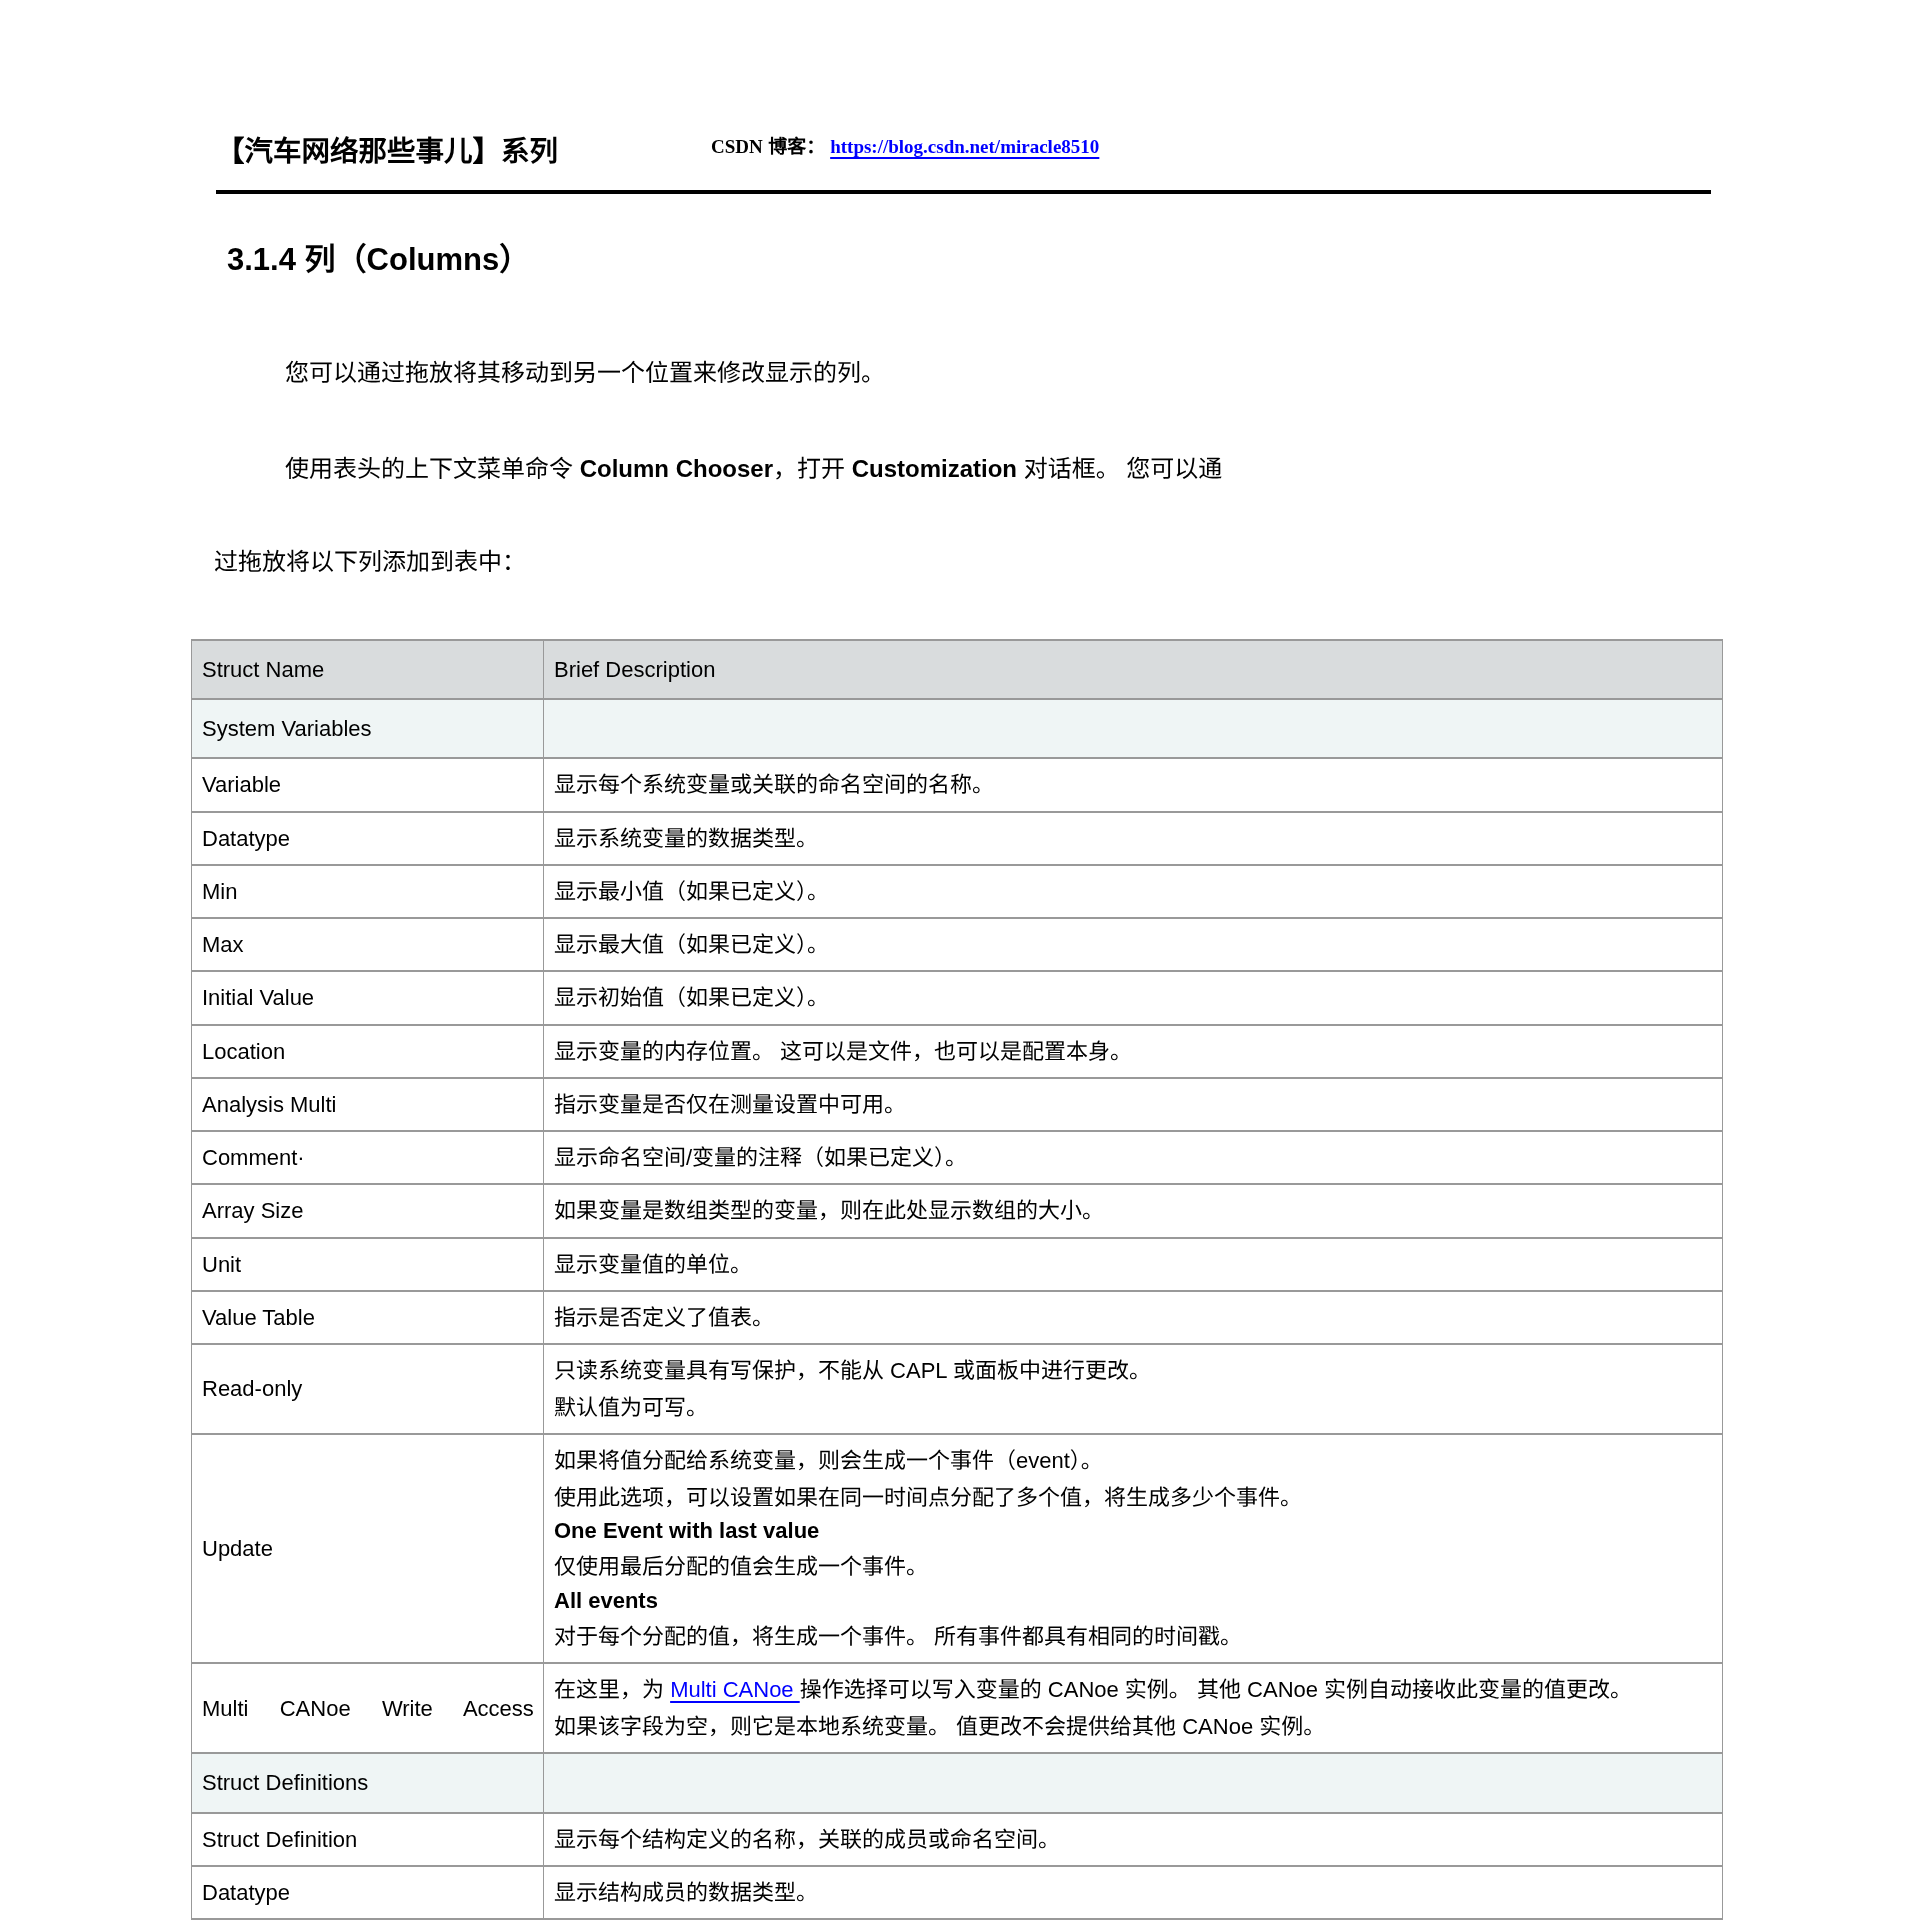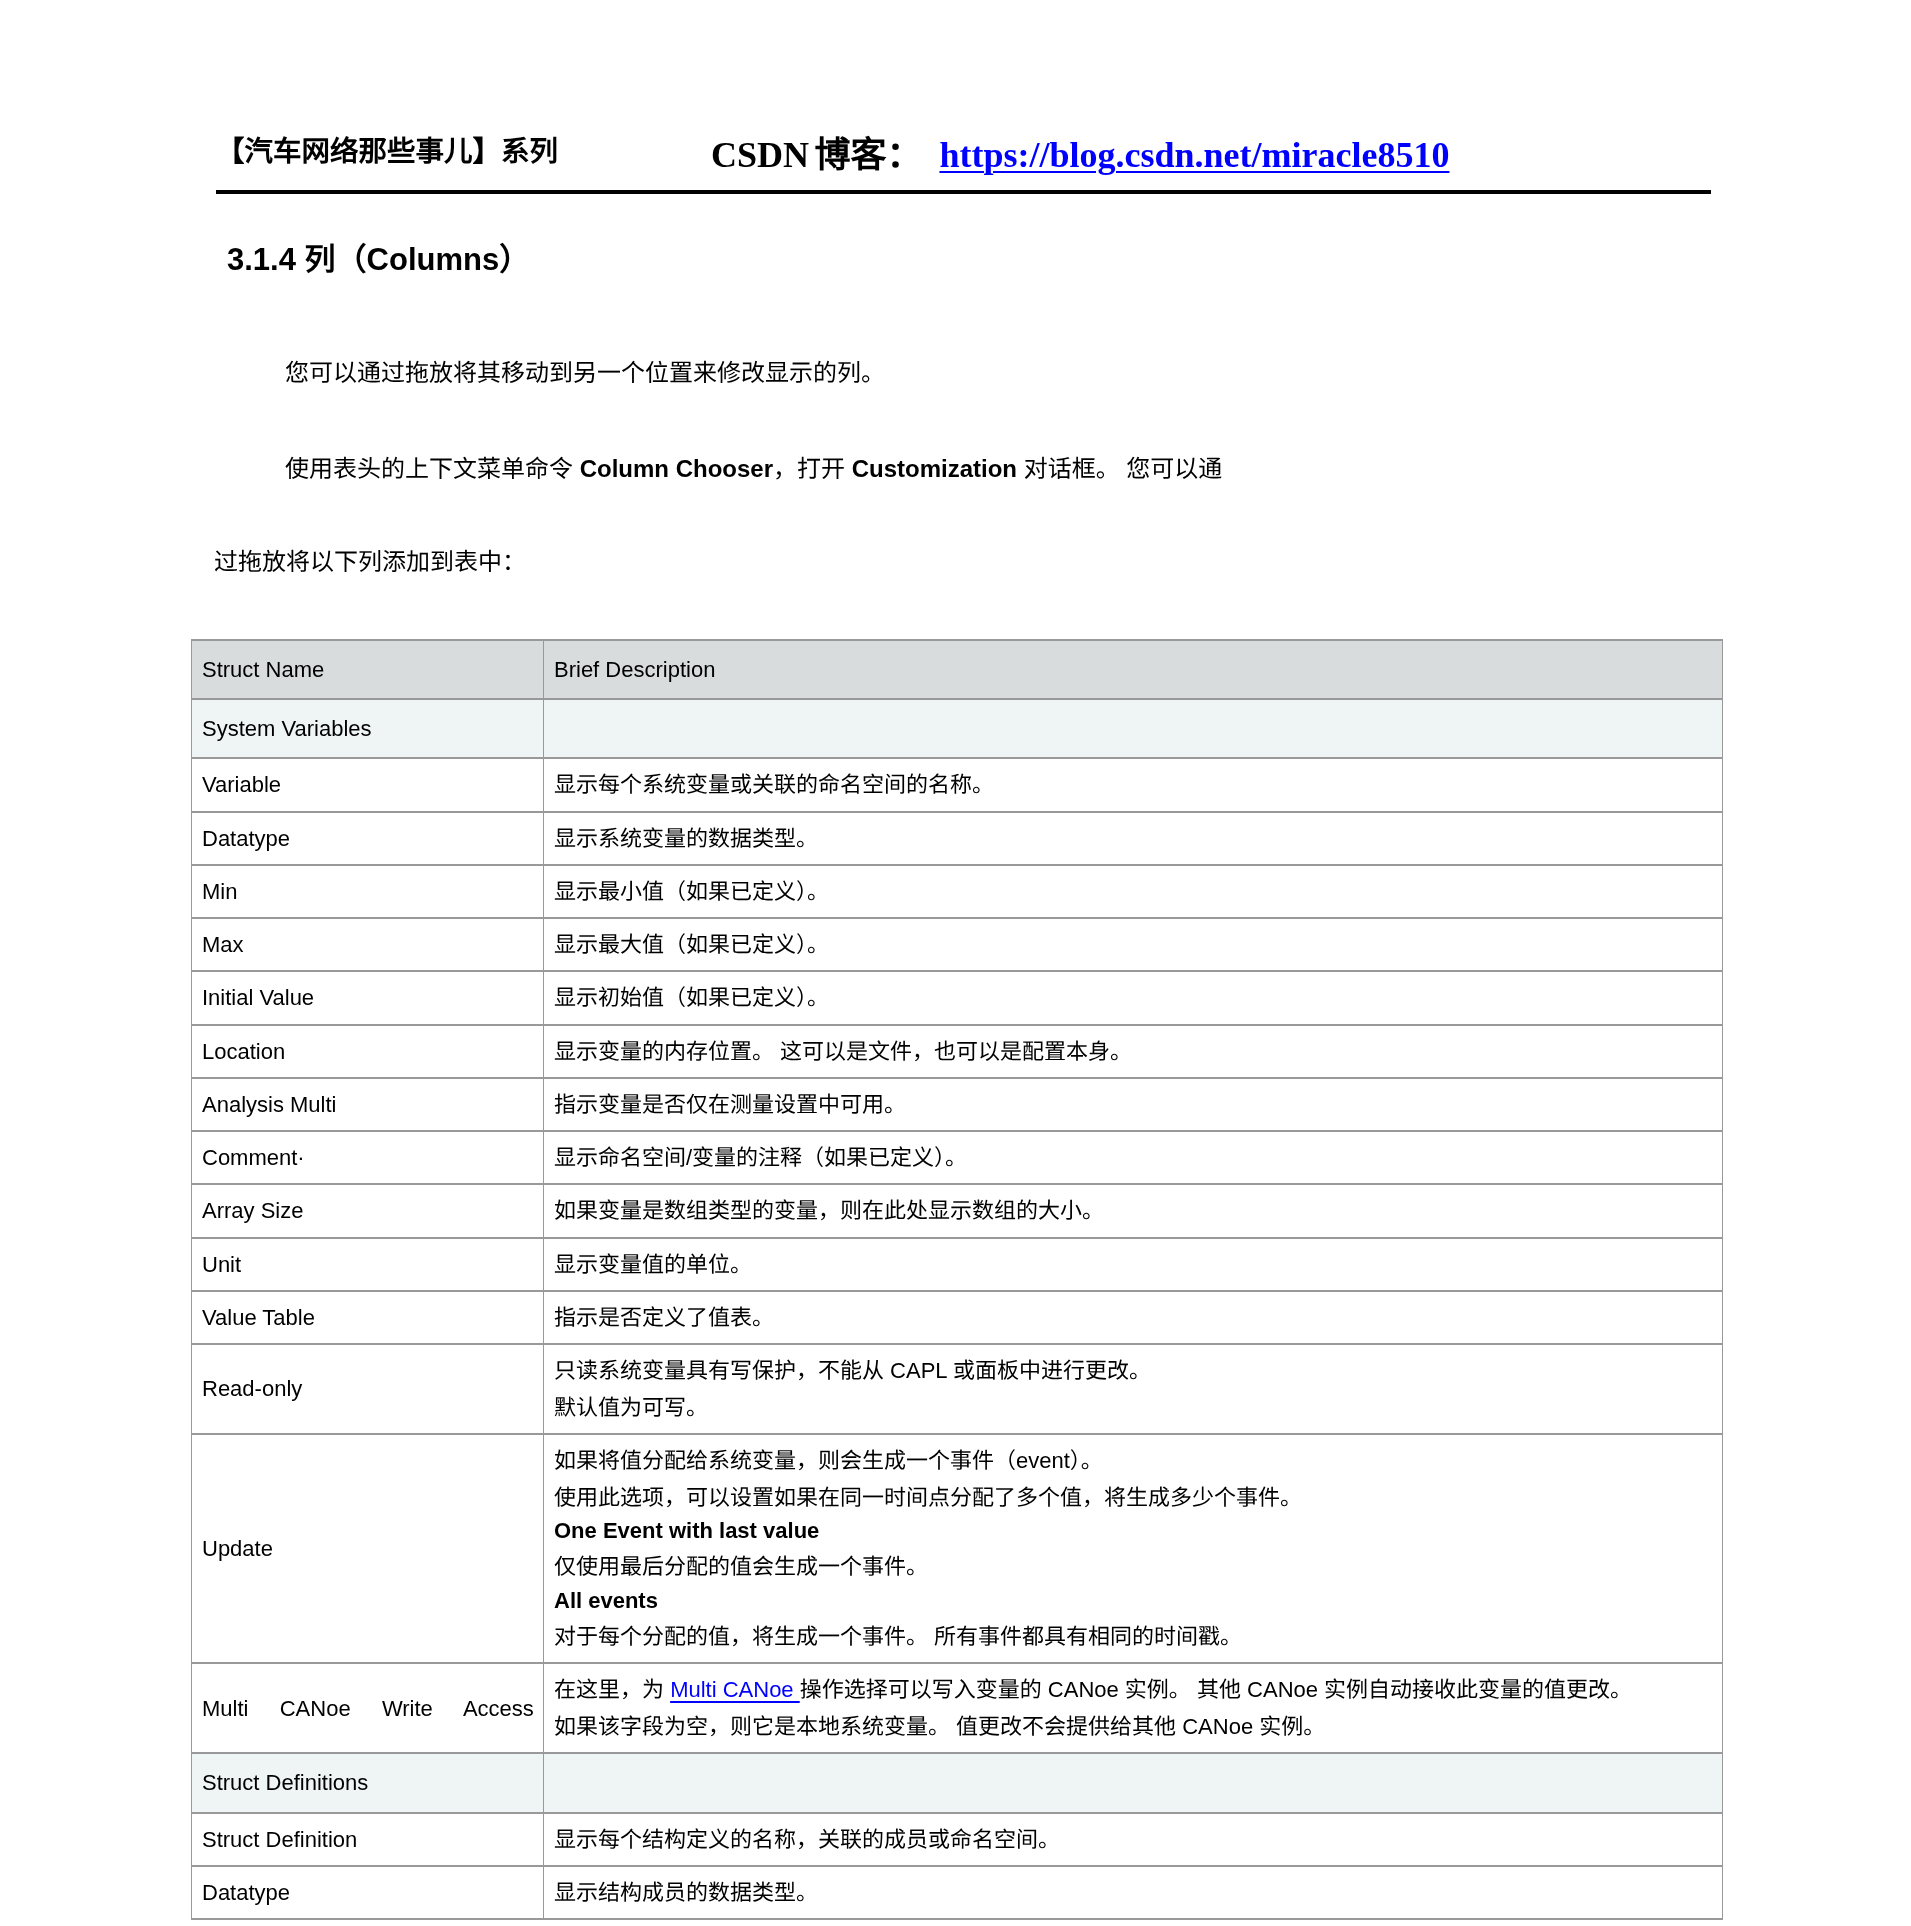--- a/index.html
+++ b/index.html
@@ -38,21 +38,21 @@
     font-weight: bold;
     font-size: 28.5px;
     line-height: 1.0;
     letter-spacing: 0px;
     white-space: nowrap;
   }
   .header-right {
     margin-left: 153px;
     font-family: "Liberation Serif", "DejaVu Serif", serif;
     font-weight: bold;
-    font-size: 36px;
+    font-size: 19px;
     line-height: 1.0;
     white-space: nowrap;
     display: flex;
     align-items: baseline;
   }
   .header-csdn {
     font-family: "Liberation Serif", "DejaVu Serif", serif;
     font-weight: bold;
     color: #000000;
   }
@@ -62,21 +62,21 @@
     color: #000000;
     margin-left: 5.4px;
   }
   .header-url {
     font-family: "Liberation Serif", "DejaVu Serif", serif;
     font-weight: bold;
     color: #0000ff;
     text-decoration: underline;
     text-decoration-thickness: 1.9px;
     text-underline-offset: 3.9px;
-    margin-left: 17px;
+    margin-left: 5px;
   }
   .header-rule {
     position: absolute;
     left: 216px;
     top: 190px;
     width: 1495px;
     height: 3.5px;
     background: #000000;
   }
 

